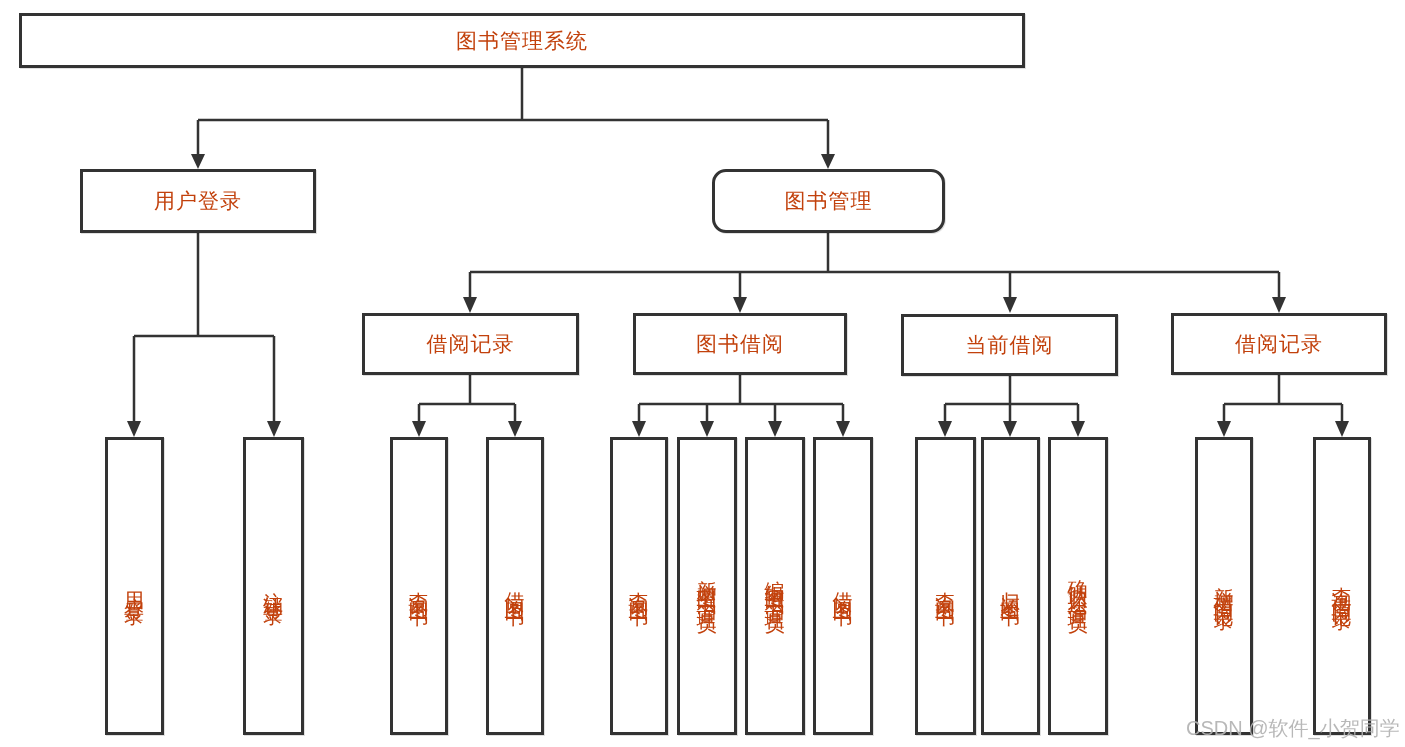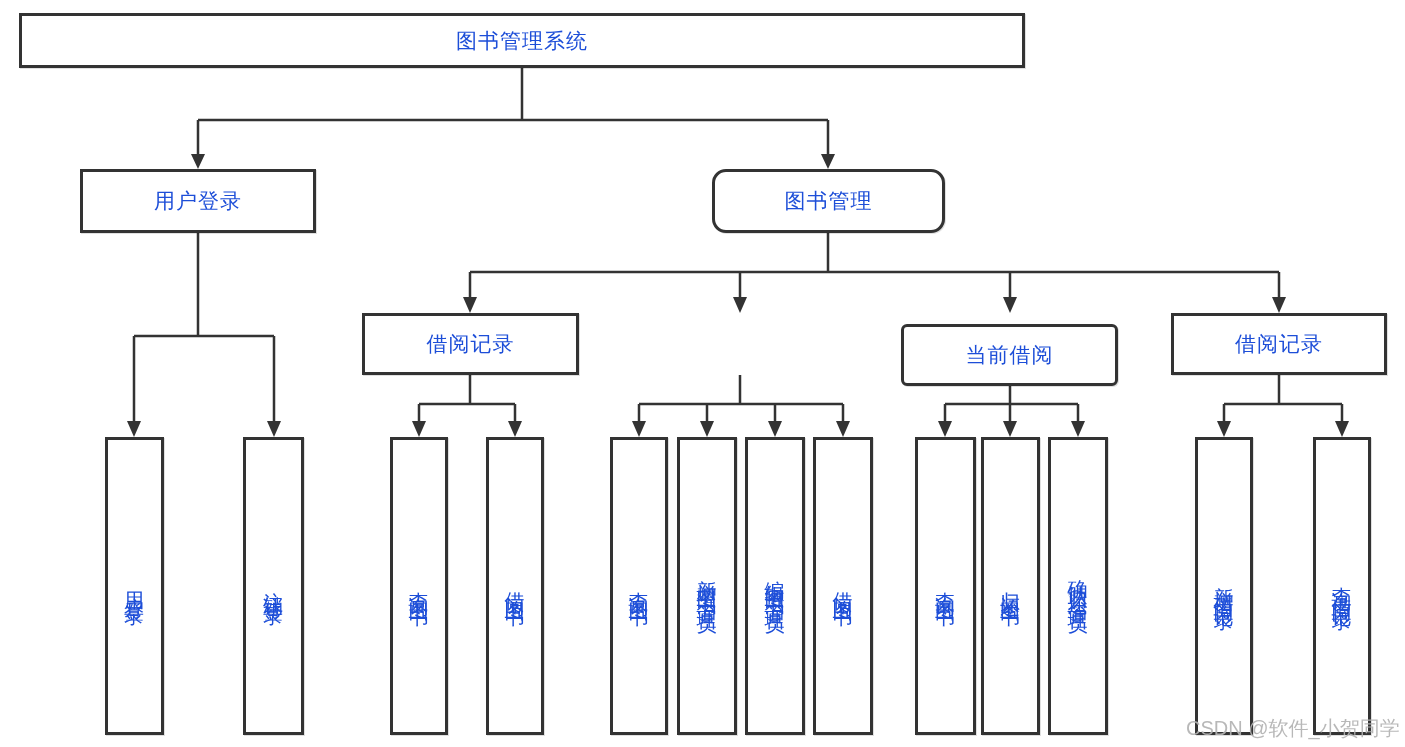--- a/index.html
+++ b/index.html
@@ -11,21 +11,21 @@
     font-family:"Liberation Sans", sans-serif;
     overflow:hidden;
   }
   .connectors { position:absolute; left:0; top:0; width:1405px; height:747px; }
   .box {
     position:absolute;
     background:#ffffff;
     border:3px solid #333333;
     box-sizing:border-box;
     display:flex; align-items:center; justify-content:center;
-    color:#1d4ed8;
+    color:#c2410c;
     box-shadow:1px 1px 0 rgba(0,0,0,0.12);
     z-index:2;
   }
   .box-h { font-size:21px; letter-spacing:1px; white-space:nowrap; }
   .box-v {
     writing-mode:vertical-rl;
     text-orientation:mixed;
     font-size:20px;
     letter-spacing:5px;
     line-height:1;
@@ -95,21 +95,22 @@
       <polygon points="1335,421 1349,421 1342,437" fill="#333333" stroke="none"></polygon>
     </g>
   </svg>
 
   <div class="box box-h" style="left:19px;top:13px;width:1006px;height:55px;">图书管理系统</div>
 
   <div class="box box-h" style="left:80px;top:169px;width:236px;height:64px;">用户登录</div>
   <div class="box box-h" style="left:712px;top:169px;width:233px;height:64px;border-radius:14px;">图书管理</div>
 
   <div class="box box-h" style="left:362px;top:313px;width:217px;height:62px;">借阅记录</div>
-  <div class="box box-h" style="left:901px;top:324px;width:217px;height:62px;border-radius:6px;">当前借阅</div>
+  <div class="box box-h" style="left:633px;top:313px;width:214px;height:62px;">图书借阅</div>
+  <div class="box box-h" style="left:901px;top:314px;width:217px;height:62px;">当前借阅</div>
   <div class="box box-h" style="left:1171px;top:313px;width:216px;height:62px;">借阅记录</div>
 
   <div class="box box-v" style="left:105px;top:437px;width:59px;height:298px;">用户登录</div>
   <div class="box box-v" style="left:243px;top:437px;width:61px;height:298px;">注销登录</div>
 
   <div class="box box-v" style="left:390px;top:437px;width:58px;height:298px;">查询图书</div>
   <div class="box box-v" style="left:486px;top:437px;width:58px;height:298px;">借阅图书</div>
 
   <div class="box box-v" style="left:610px;top:437px;width:58px;height:298px;">查询图书</div>
   <div class="box box-v" style="left:677px;top:437px;width:60px;height:298px;">新增图书（管理员）</div>

